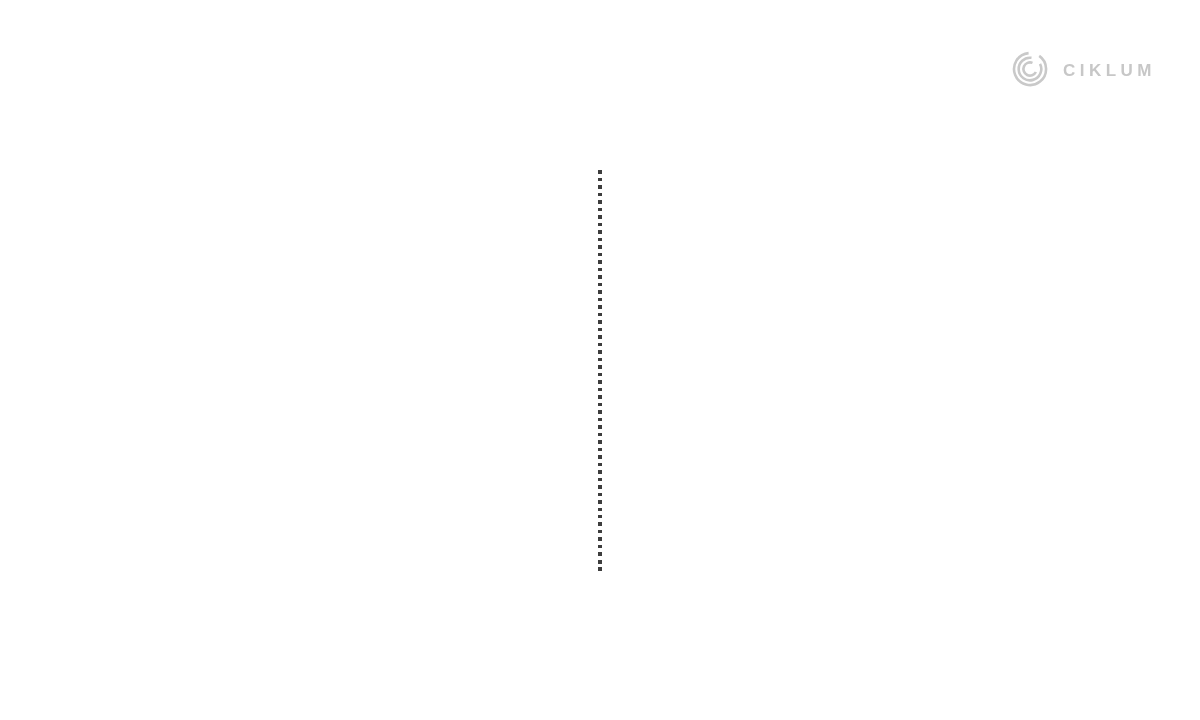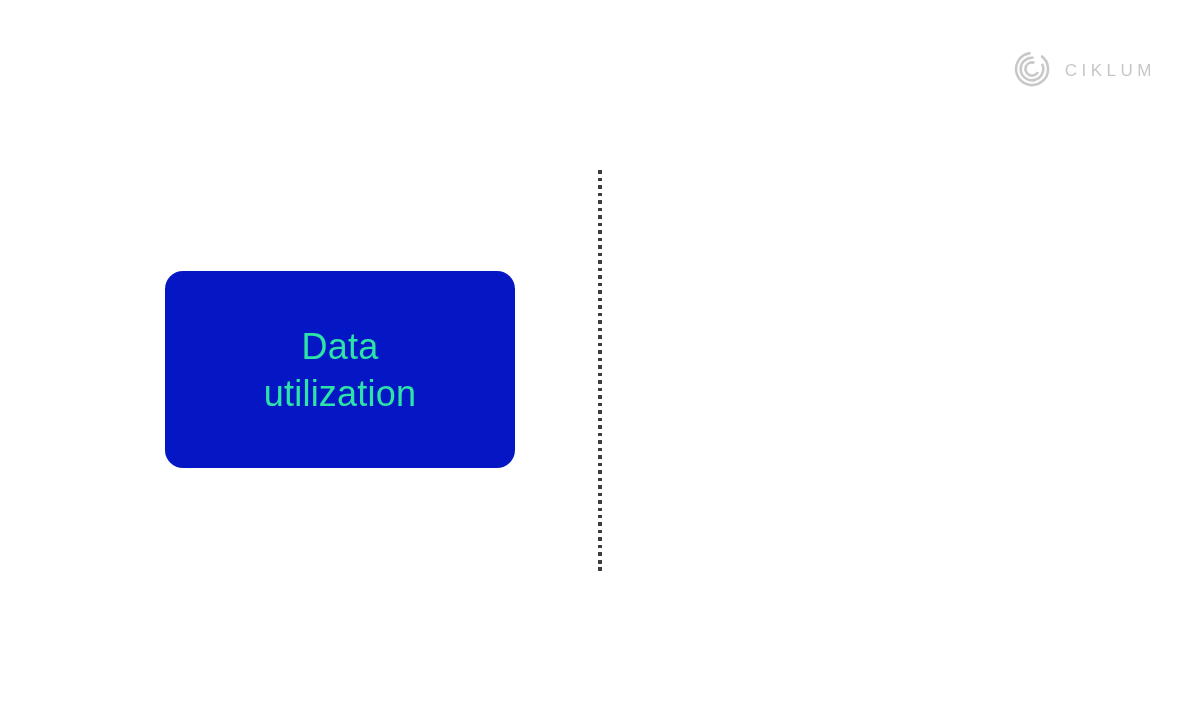--- a/index.html
+++ b/index.html
@@ -26,21 +26,21 @@
     top: 50px; right: 44px;
     display: flex;
     align-items: center;
     gap: 14px;
   }
   .logo-icon { display: block; }
   .logo-text {
     color: var(--logo-gray);
     font-size: 17px;
     letter-spacing: 4.5px;
-    font-weight: 400;
+    font-weight: 700;
     line-height: 1;
     padding-top: 2px;
   }
   .card {
     position: absolute;
     top: 271px;
     width: 350px; height: 197px;
     background: var(--card-background);
     border-radius: 18px;
     display: flex;
@@ -80,21 +80,17 @@
 
   <div class="logo">
     <svg class="logo-icon" width="38" height="38" viewBox="0 0 38 38" fill="none" stroke="#c9c9c9" stroke-width="2.6" stroke-linecap="butt">
       <path d="M 17.6 3.1 A 16 16 0 1 0 28.2 5.9"></path>
       <path d="M 20.5 7.8 A 11.3 11.3 0 1 0 29.0 13.8"></path>
       <path d="M 21.5 12.9 A 6.6 6.6 0 1 0 24.9 22.0"></path>
     </svg>
     <span class="logo-text">CIKLUM</span>
   </div>
 
-  <div class="card card-left">
-    <span class="card-label">Data
-utilization</span>
-  </div>
 
   <div class="divider"></div>
 
 
 </div>
 
 </body></html>

